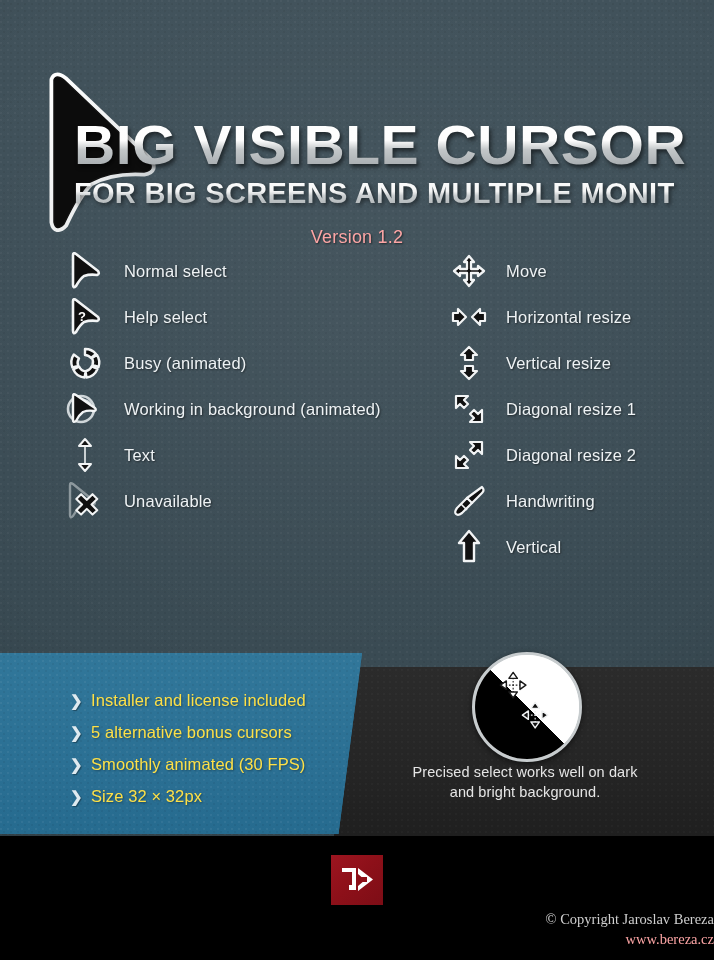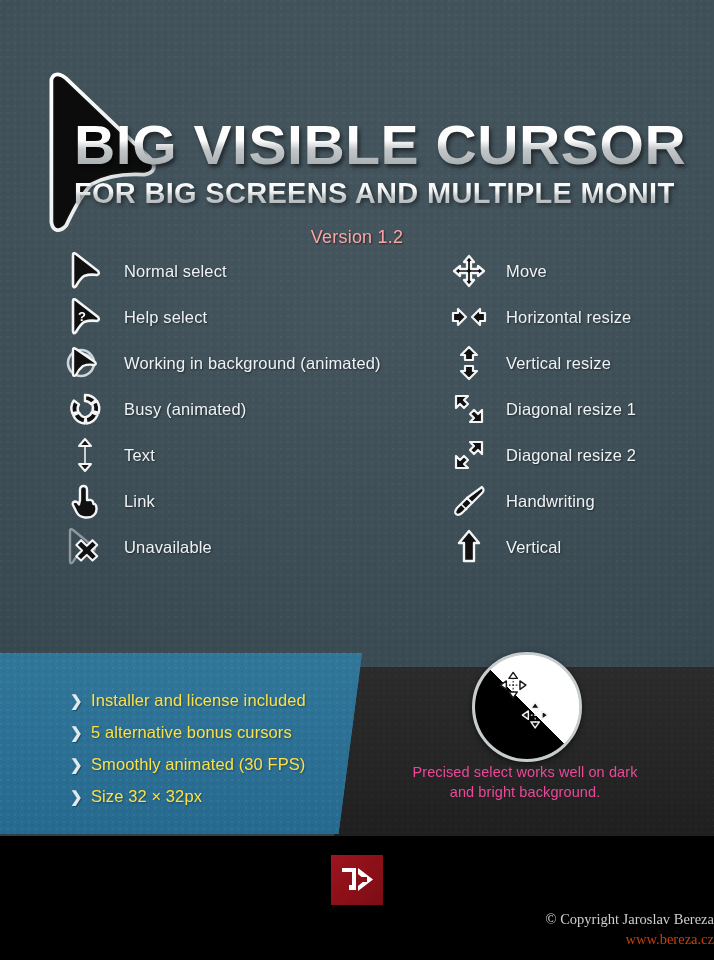--- a/index.html
+++ b/index.html
@@ -158,40 +158,40 @@
     box-shadow:0 2px 6px rgba(0,0,0,.55);
     background:#fff;
   }
   .demo-circle .half{
     position:absolute;inset:0;
     background:linear-gradient(45deg,#000 0 50%,#ffffff 50% 100%);
   }
   .demo-cap{
     position:absolute;left:380px;top:762px;width:290px;
     text-align:center;
-    color:#ec4899;font-size:14.5px;line-height:20px;
+    color:#e5e5e5;font-size:14.5px;line-height:20px;
     letter-spacing:.1px;
   }
 
   
   .footer{
     position:absolute;left:0;top:836px;width:714px;height:124px;
     background:#000;
   }
   .jb-logo{
     position:absolute;left:331px;top:19px;width:52px;height:50px;
     background:linear-gradient(135deg,#9d1520 0%,#8d1019 48%,#7d0d16 100%);
     display:flex;align-items:center;justify-content:center;
   }
   .copy{
     position:absolute;left:0;top:73px;width:714px;text-align:right;
     font-family:"Liberation Serif", serif;
     color:#cfcfcf;font-size:14.5px;line-height:20px;
   }
-  .copy .site{color:#c2410c;}
+  .copy .site{color:#fca5a5;}
 </style>
 </head>
 <body>
 
 <div class="page">
 
   <div class="bg-slate"></div>
   <div class="bg-vignette"></div>
 
   <div class="header">
@@ -238,64 +238,56 @@
           <svg width="34" height="38" viewBox="0 0 34 38">
             <path d="M5 3 L5 33 Q5 37 8 34 Q12 27 16 24 Q22 22 29 23 Q32 22 30 19 L8 2 Q5 0 5 3 Z" fill="#0f0f0f" stroke="#f2f4f5" stroke-width="2.6" stroke-linejoin="round"></path>
             <text x="10" y="23" font-family="Liberation Sans, sans-serif" font-size="13" font-weight="bold" fill="#ffffff">?</text>
           </svg>
         </span>
         <span class="lbl">Help select</span>
       </div>
 
       <div class="crow">
         <span class="ic">
-          <svg width="40" height="38" viewBox="0 0 40 38">
-            <circle cx="16" cy="19" r="13" fill="none" stroke="#cfd6d9" stroke-width="2.6"></circle>
-            <path d="M10 11 A13 13 0 0 1 26 14" fill="none" stroke="#cfd6d9" stroke-width="2.6"></path>
-            <path d="M8 6 L8 30 Q8 33 11 31 Q14 25 18 22 Q23 20 29 21 Q32 20 30 18 L11 5 Q8 3 8 6 Z" fill="#0f0f0f" stroke="#f2f4f5" stroke-width="2.4" stroke-linejoin="round"></path>
-          </svg>
-        </span>
-        <span class="lbl">Working in background (animated)</span>
-      </div>
-
-      <div class="crow">
-        <span class="ic">
           <svg width="36" height="38" viewBox="0 0 36 38">
             <g fill="#101010" stroke="#f2f4f5" stroke-width="2.4" stroke-linejoin="round">
               <path d="M18 5 a14 14 0 0 1 11 5 l-5 4 a8 8 0 0 0 -6 -3 z"></path>
               <path d="M30 11 a14 14 0 0 1 1.5 12 l-6 -2 a8 8 0 0 0 -0.6 -7 z"></path>
               <path d="M30.5 25 a14 14 0 0 1 -11 8.5 l-1 -6.4 a8 8 0 0 0 6.2 -4.8 z"></path>
               <path d="M17.5 33.6 a14 14 0 0 1 -11.3 -8.3 l6 -2.6 a8 8 0 0 0 6.4 4.7 z"></path>
               <path d="M5.4 23.5 a14 14 0 0 1 1.4 -13 l5.2 3.9 a8 8 0 0 0 -0.8 7.5 z"></path>
             </g>
           </svg>
         </span>
         <span class="lbl">Busy (animated)</span>
       </div>
 
+      <div class="crow">
+        <span class="ic">
+          <svg width="40" height="38" viewBox="0 0 40 38">
+            <circle cx="16" cy="19" r="13" fill="none" stroke="#cfd6d9" stroke-width="2.6"></circle>
+            <path d="M10 11 A13 13 0 0 1 26 14" fill="none" stroke="#cfd6d9" stroke-width="2.6"></path>
+            <path d="M8 6 L8 30 Q8 33 11 31 Q14 25 18 22 Q23 20 29 21 Q32 20 30 18 L11 5 Q8 3 8 6 Z" fill="#0f0f0f" stroke="#f2f4f5" stroke-width="2.4" stroke-linejoin="round"></path>
+          </svg>
+        </span>
+        <span class="lbl">Working in background (animated)</span>
+      </div>
+
 
       <div class="crow">
         <span class="ic">
           <svg width="24" height="40" viewBox="0 0 24 40">
             <line x1="12" y1="10" x2="12" y2="30" stroke="#eef1f2" stroke-width="1.6"></line>
             <path d="M12 4 L18 11 L6 11 Z" fill="#141414" stroke="#f2f4f5" stroke-width="2" stroke-linejoin="round"></path>
             <path d="M12 36 L6 29 L18 29 Z" fill="#141414" stroke="#f2f4f5" stroke-width="2" stroke-linejoin="round"></path>
           </svg>
         </span>
         <span class="lbl">Text</span>
       </div>
 
-      <div class="crow">
-        <span class="ic">
-          <svg width="34" height="38" viewBox="0 0 34 38">
-            <path d="M12 18 L12 8 Q12 4 15.5 4 Q19 4 19 8 L19 18 L21 18 Q24 17.5 25 20 L25.5 22 Q27 21.5 28 23.5 L28.5 26 Q29 30 26 33 Q23 36 17 35.5 Q11 35 8.5 30 L5 23 Q4 20 7 19.5 Q9.5 19.5 11 22.5 Z" fill="#101010" stroke="#f2f4f5" stroke-width="2.4" stroke-linejoin="round"></path>
-          </svg>
-        </span>
-        <span class="lbl">Link</span>
-      </div>
 
       <div class="crow">
         <span class="ic">
           <svg width="40" height="38" viewBox="0 0 40 38">
             <path d="M5 3 L5 33 Q5 37 8 34 Q12 27 16 24 Q22 22 28 23 Q31 22 29 19 L8 2 Q5 0 5 3 Z" fill="none" stroke="#8d989d" stroke-width="2.4" stroke-linejoin="round"></path>
             <path d="M18 17 L24 23 L30 17 L35 22 L29 28 L35 34 L30 38.5 L24 32.5 L18 38.5 L13 34 L19 28 L13 22 Z" fill="#101010" stroke="#f2f4f5" stroke-width="2.2" stroke-linejoin="round" transform="translate(-1,-4) scale(0.95)"></path>
           </svg>
         </span>
         <span class="lbl">Unavailable</span>
       </div>

